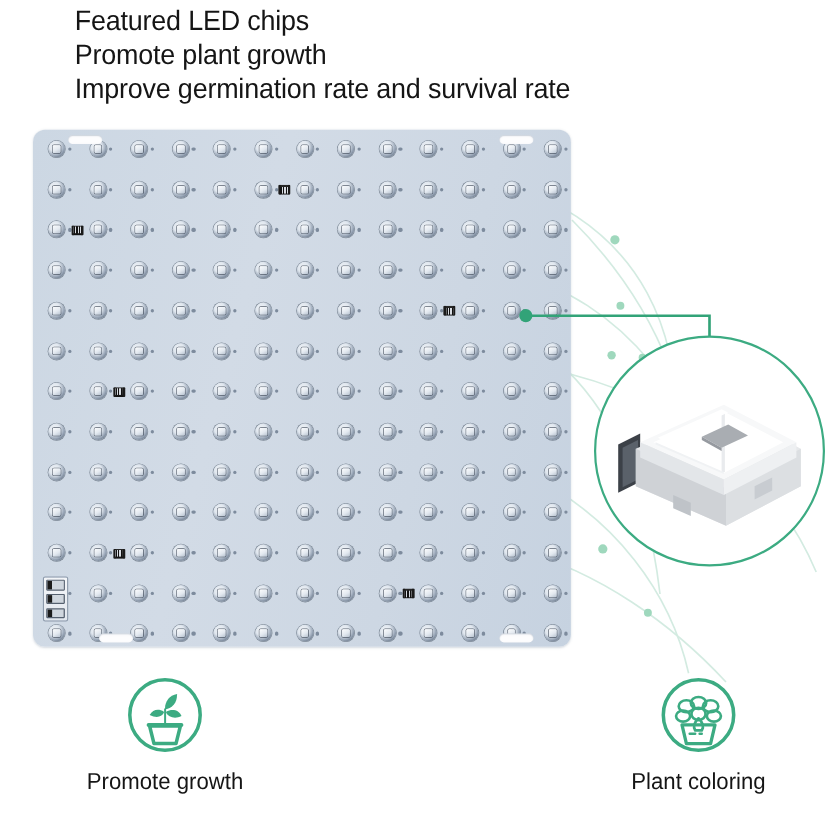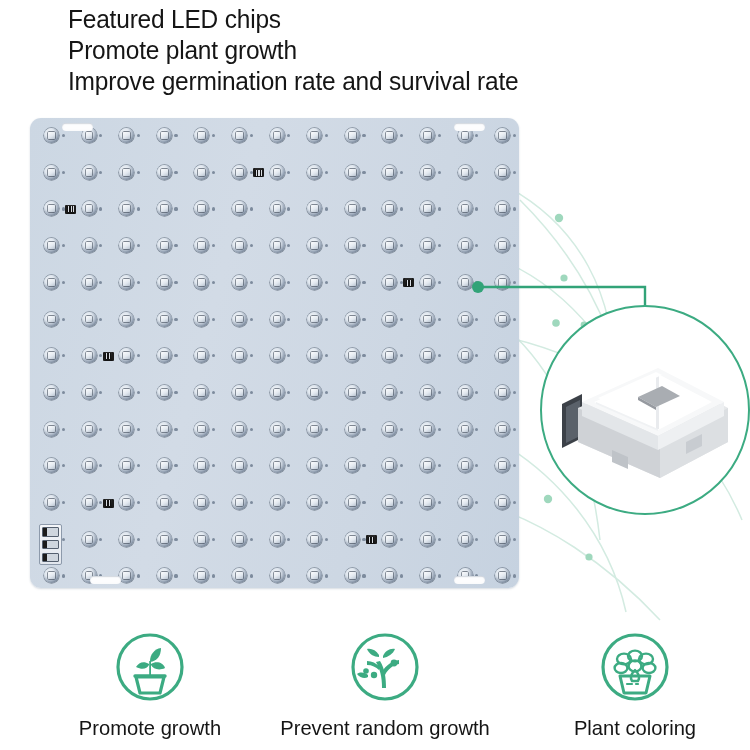--- a/index.html
+++ b/index.html
@@ -142,21 +142,21 @@
   }
 
   
   #features {
     position:absolute;
     left:0; top:614px;
     width:750px; height:136px;
   }
   .feature {
     position:absolute;
-    top:17px;
+    top:0;
     width:230px;
     text-align:center;
   }
   .feature-icon-wrap {
     width:72px; height:72px;
     margin:0 auto;
   }
   .feature-label {
     margin-top:12px;
     font-size:21px;
@@ -1278,37 +1278,20 @@
         <path d="M35 33 C 30 30, 25 31, 22 36 C 28 39, 33 38, 35 34 Z" fill="#3cab82"></path>
         <path d="M37 33 C 42 30, 49 31, 51 37 C 45 40, 39 38, 37 34 Z" fill="#3cab82"></path>
         <path d="M35.2 30 L35.2 46 L37 46 L37 30 Z" fill="#3cab82"></path>
         <path d="M22 46 L50 46 L46 62 L26 62 Z" fill="none" stroke="#3cab82" stroke-width="3.2" stroke-linejoin="round"></path>
         <path d="M21 45 L51 45" stroke="#3cab82" stroke-width="3.4" stroke-linecap="round"></path>
       </svg>
     </div>
     <div class="feature-label">Promote growth</div>
   </div>
 
-  <div class="feature" style="left:270px;">
-    <div class="feature-icon-wrap">
-      <svg viewBox="0 0 72 72">
-        <circle cx="36" cy="36" r="32" fill="none" stroke="#3cab82" stroke-width="3.2"></circle>
-        <path d="M33 57 C 33 46, 31 38, 27 31 L31 30 C 36 38, 37 47, 37 57 Z" fill="#3cab82"></path>
-        <path d="M33 41 C 37 34, 43 30, 50 29 L50 33 C 44 34, 39 38, 36 44 Z" fill="#3cab82"></path>
-        <path d="M31 36 C 27 32, 23 30, 18 30 L18 34 C 23 34, 27 36, 30 39 Z" fill="#3cab82"></path>
-        <path d="M30 24 C 27 19, 22 17, 18 18 C 20 23, 25 26, 30 26 Z" fill="#3cab82"></path>
-        <path d="M34 25 C 36 20, 41 17, 46 18 C 44 23, 39 26, 34 27 Z" fill="#3cab82"></path>
-        <circle cx="45" cy="32" r="3.4" fill="#3cab82"></circle>
-        <circle cx="25" cy="44" r="3.2" fill="#3cab82"></circle>
-        <circle cx="17" cy="40" r="2.8" fill="#3cab82"></circle>
-        <path d="M19 44 C 15 41, 11 41, 8 43 C 11 47, 16 48, 19 46 Z" fill="#3cab82"></path>
-      </svg>
-    </div>
-    <div class="feature-label">Prevent random growth</div>
-  </div>
 
   <div class="feature" style="left:520px;">
     <div class="feature-icon-wrap">
       <svg viewBox="0 0 72 72">
         <circle cx="36" cy="36" r="32" fill="none" stroke="#3cab82" stroke-width="3.2"></circle>
         <g fill="none" stroke="#3cab82" stroke-width="2.4" stroke-linejoin="round">
           <ellipse cx="25" cy="28" rx="7" ry="5.4"></ellipse>
           <ellipse cx="36" cy="25" rx="7" ry="5.4"></ellipse>
           <ellipse cx="47" cy="28" rx="7" ry="5.4"></ellipse>
           <ellipse cx="22" cy="37" rx="6.4" ry="5"></ellipse>

